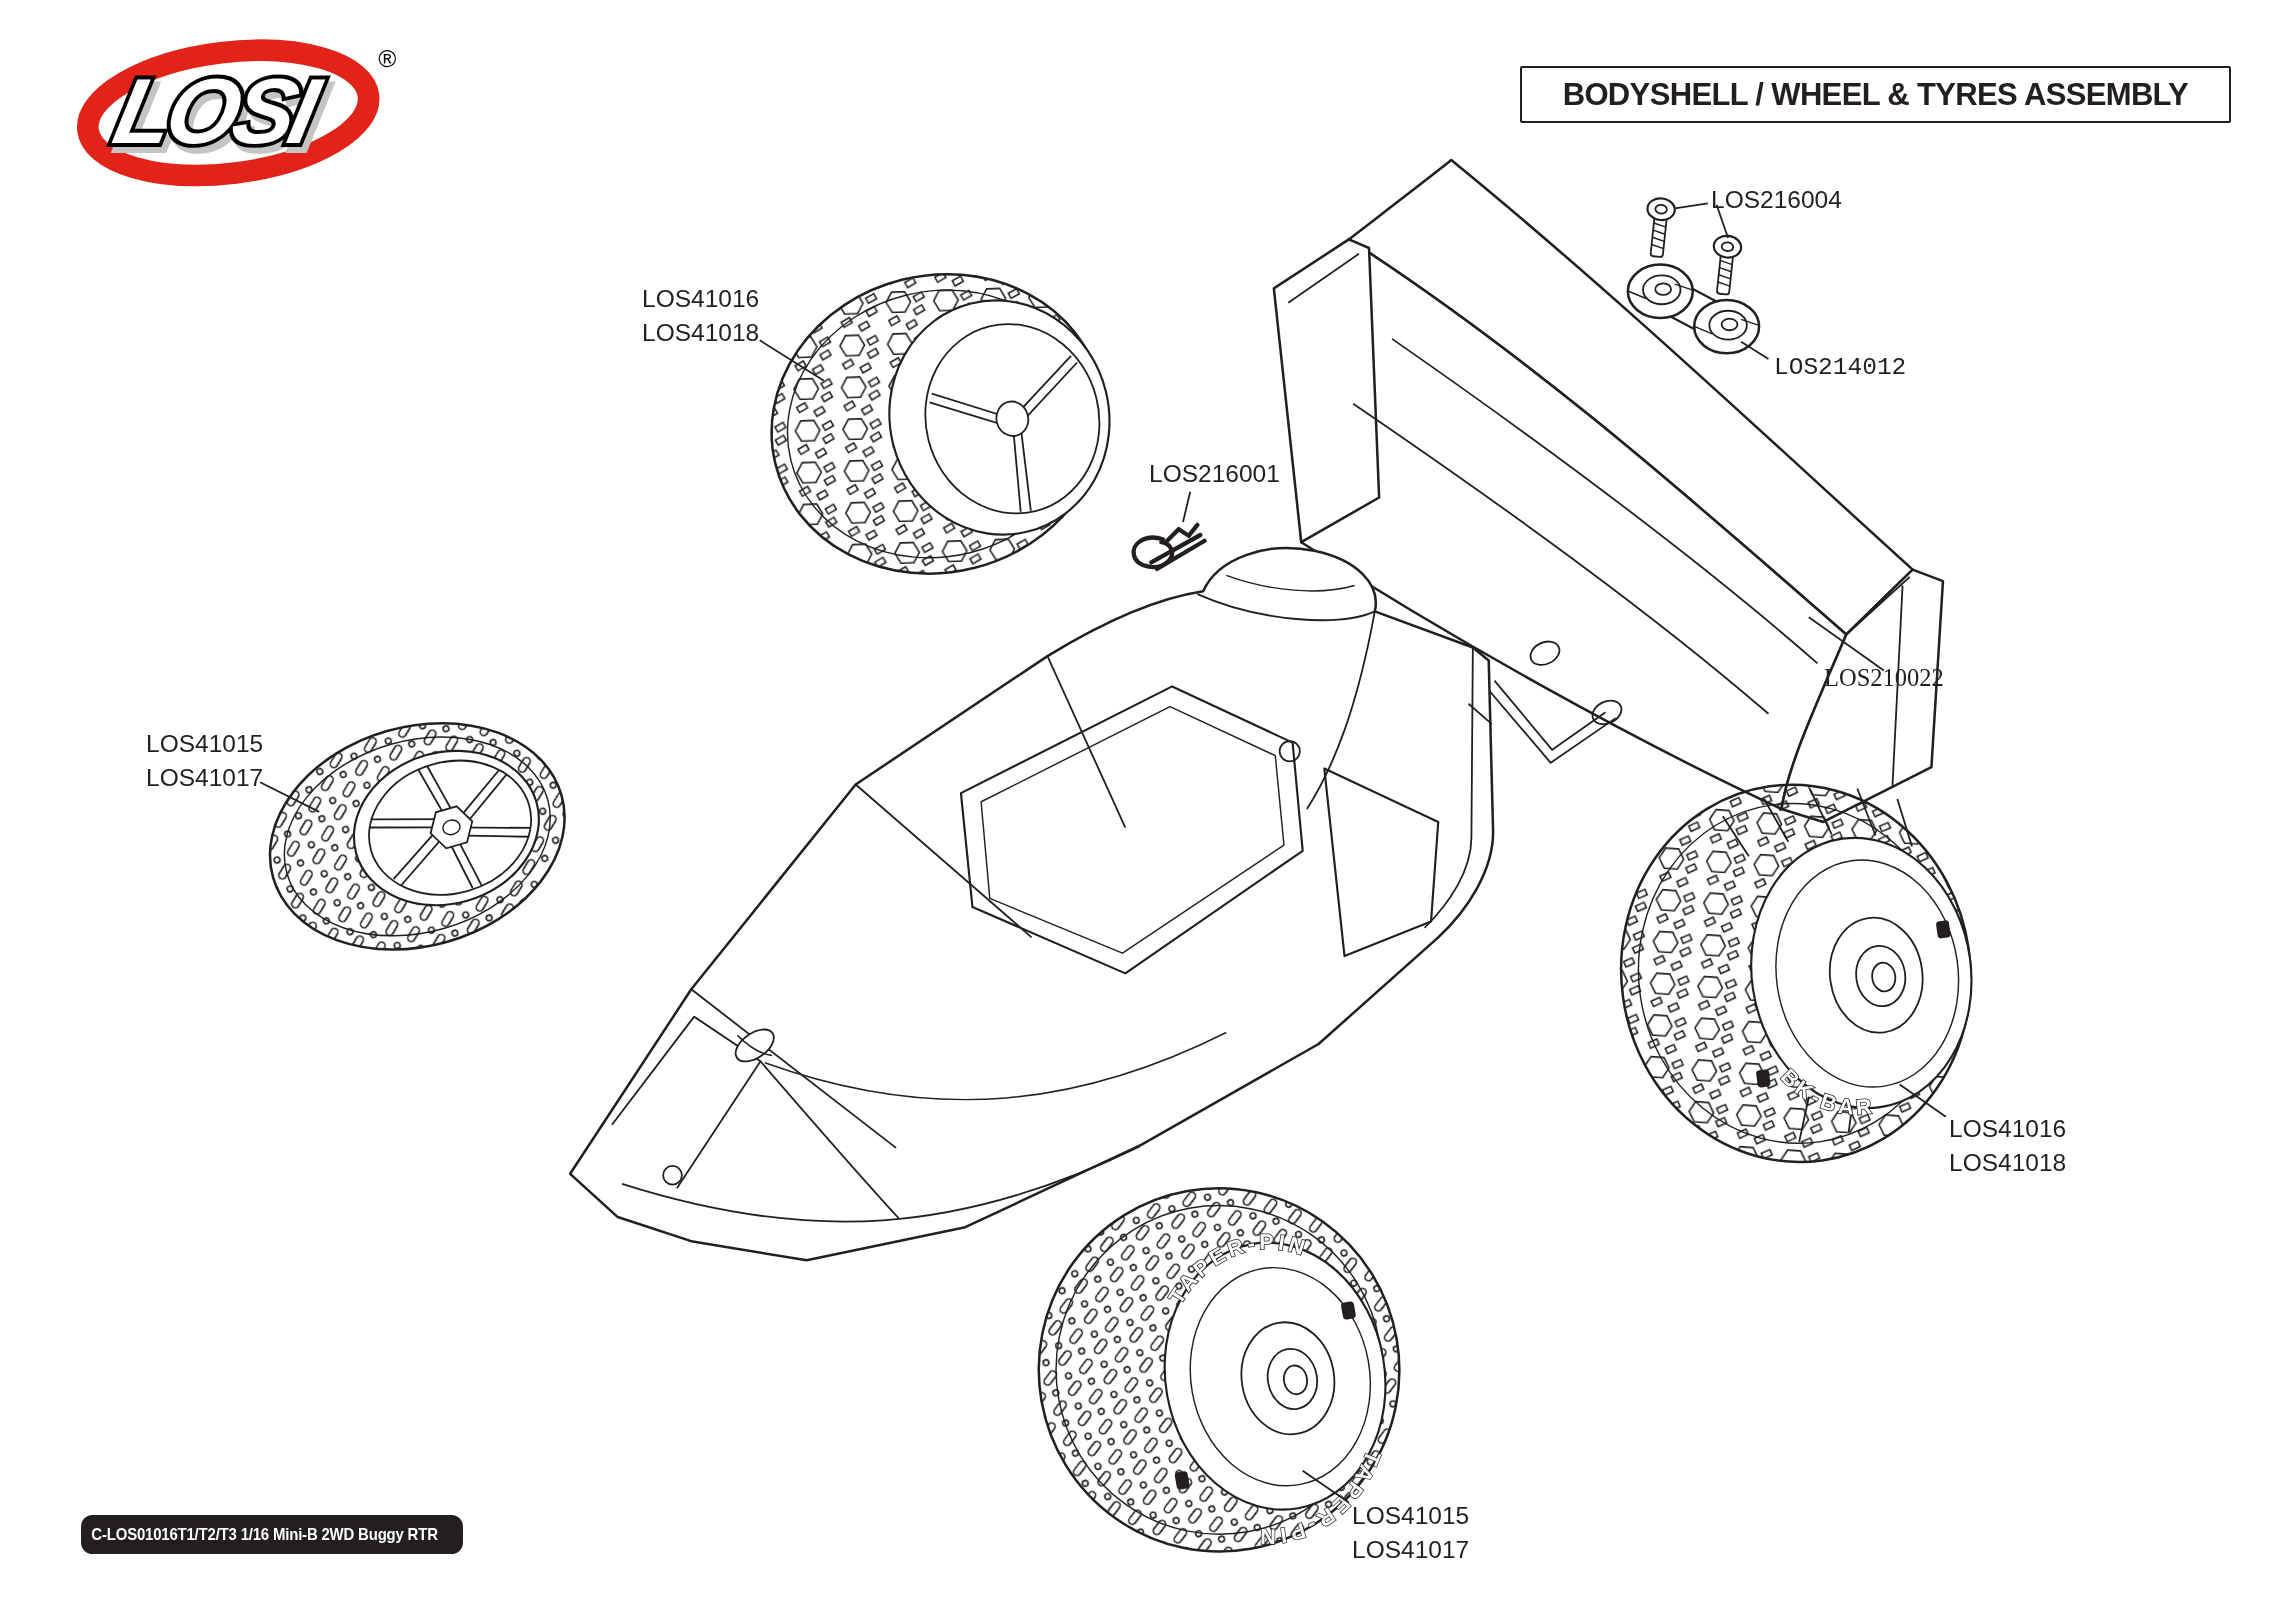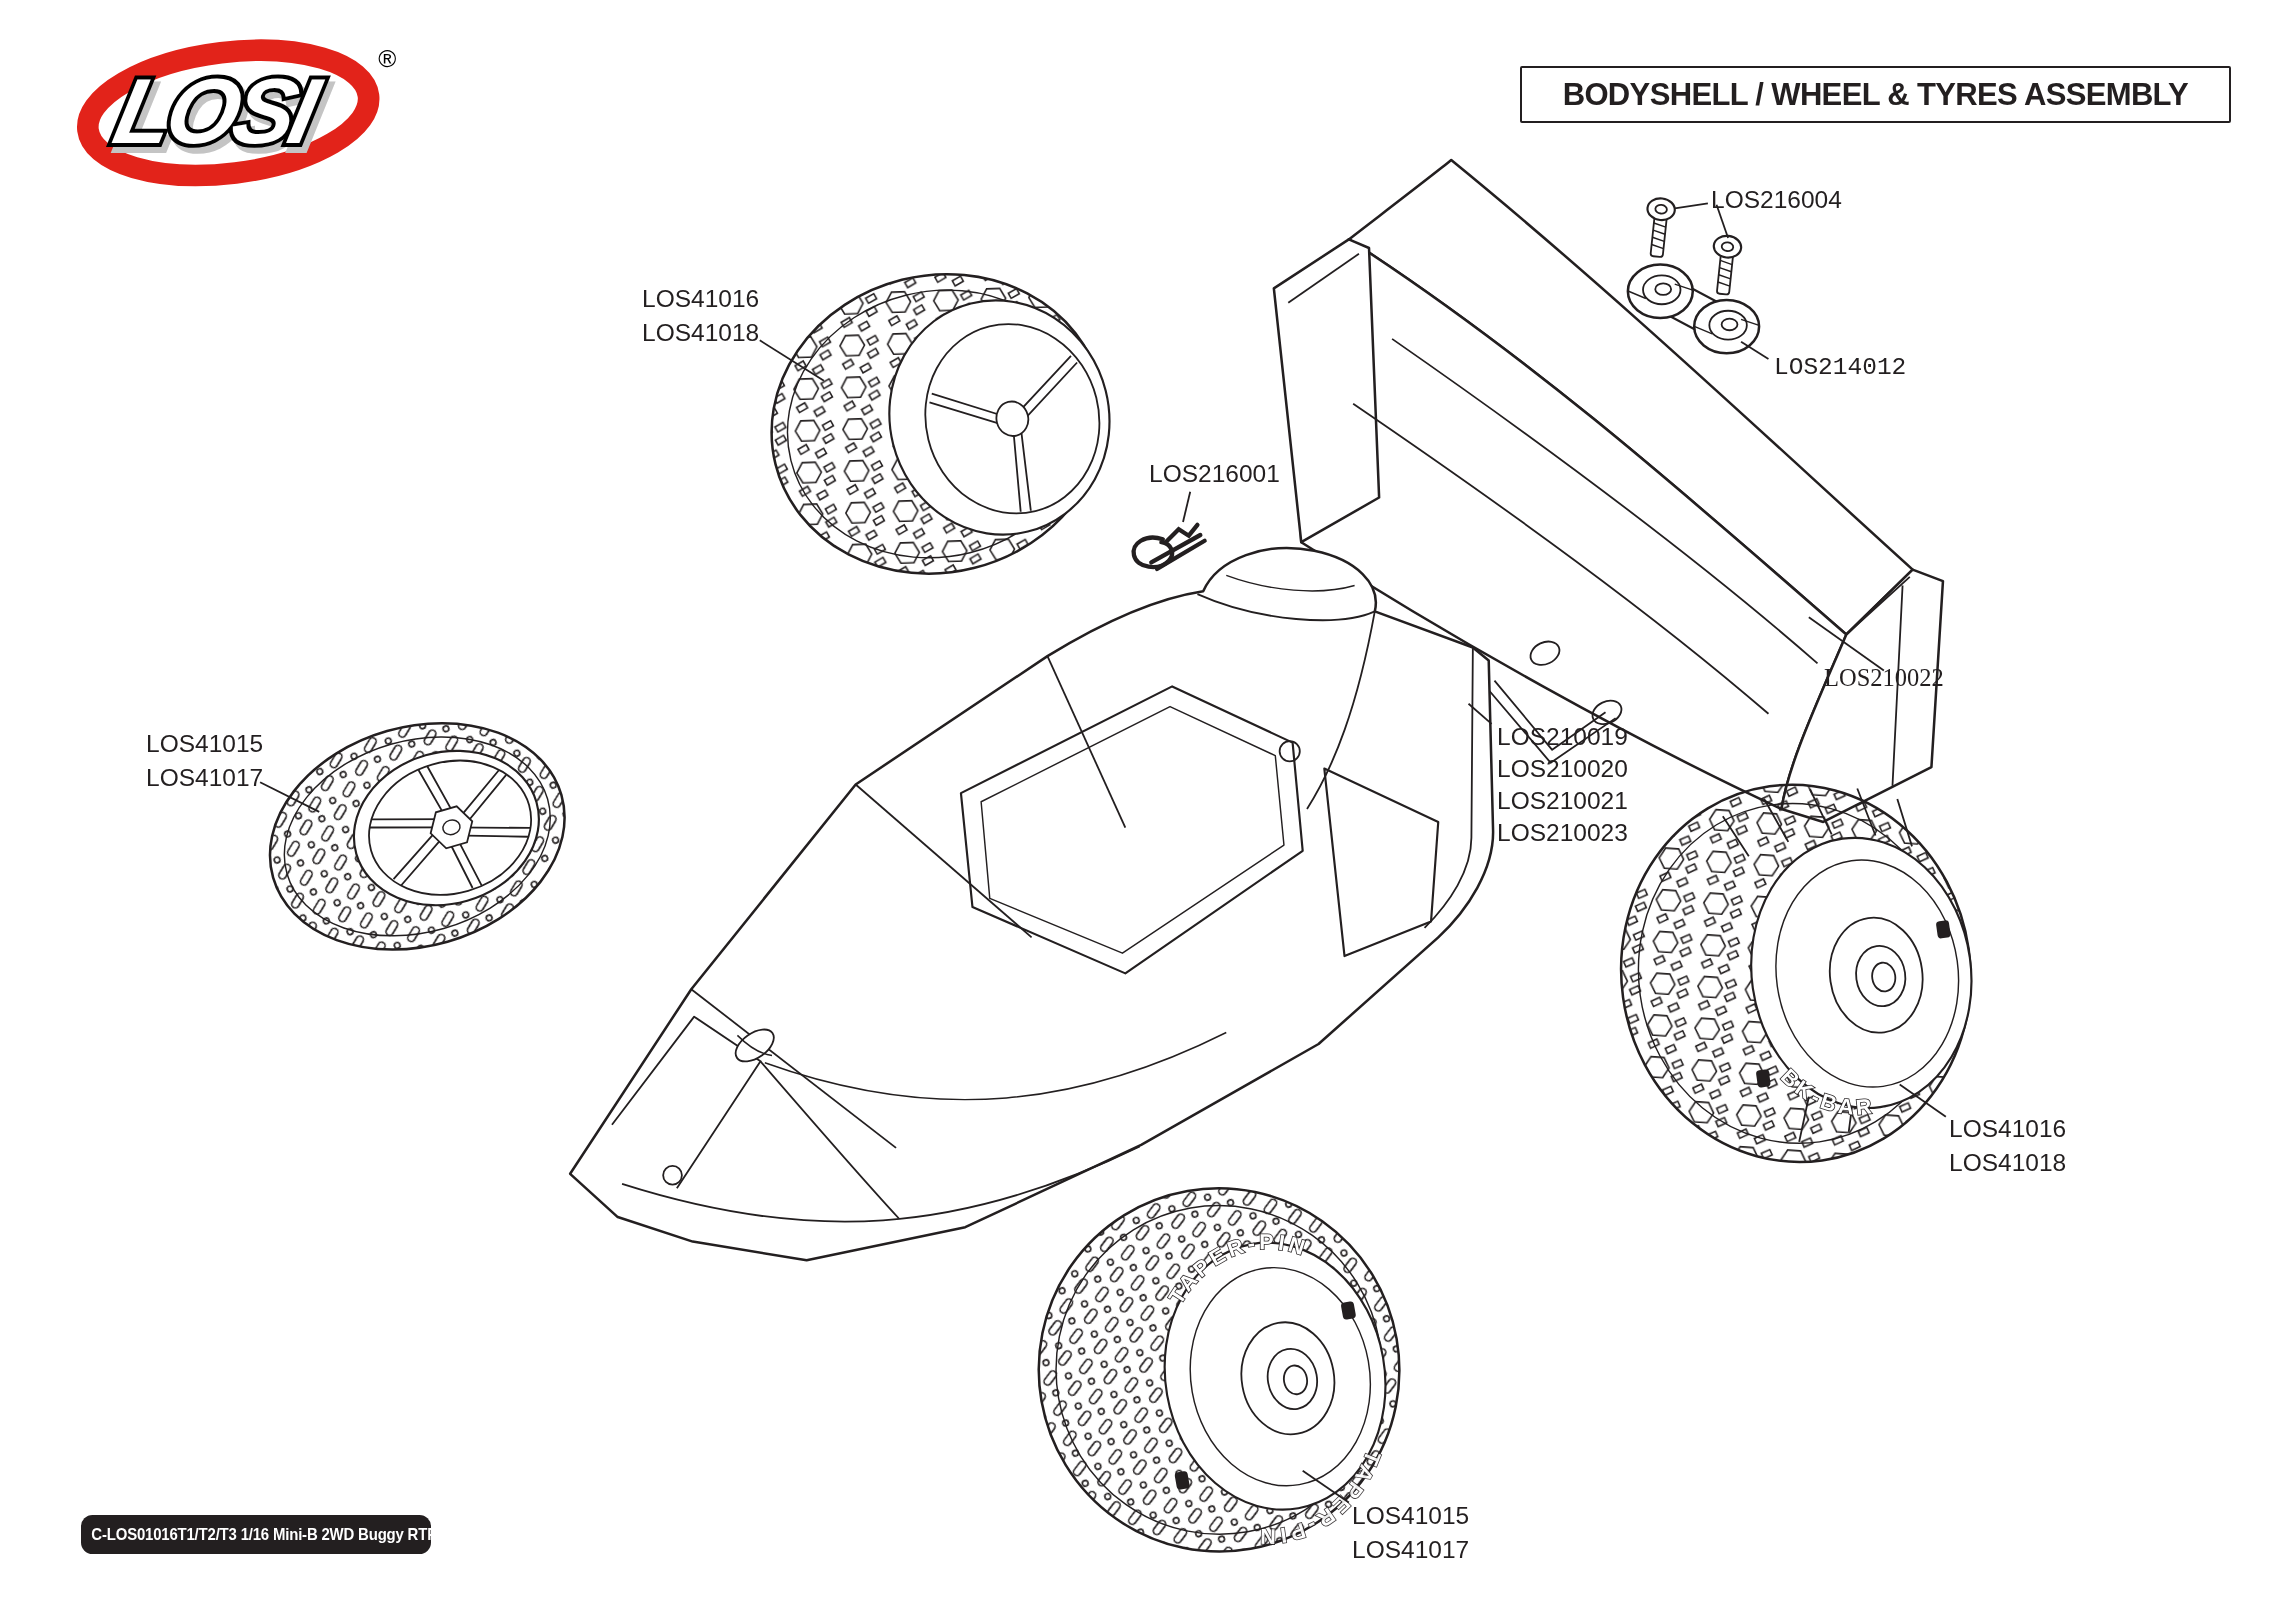--- a/index.html
+++ b/index.html
@@ -6,21 +6,21 @@
   .page{position:relative;width:2273px;height:1623px;background:#ffffff;overflow:hidden;
         font-family:"Liberation Sans",sans-serif;color:#231f20;}
   svg{position:absolute;left:0;top:0;}
   .lineart{stroke:#231f20;fill:#ffffff;}
   .thin{stroke:#231f20;fill:none;}
   .lbl{position:absolute;font-size:24.5px;line-height:34px;color:#231f20;white-space:nowrap;}
   .title-box{position:absolute;left:1520px;top:66px;width:707px;height:53px;
              border:2.5px solid #231f20;border-radius:2px;background:#fff;
              display:flex;align-items:center;justify-content:center;}
   .title-box span{font-weight:700;font-size:32px;letter-spacing:-0.7px;transform:scaleX(.97);white-space:nowrap;}
-  .footer-box{position:absolute;left:81px;top:1515px;width:350px;height:39px;background:#231f20;
+  .footer-box{position:absolute;left:81px;top:1515px;width:382px;height:39px;background:#231f20;
               border-radius:11.5px;display:flex;align-items:center;}
   .footer-box span{color:#fff;font-weight:700;font-size:16.6px;letter-spacing:-0.2px;
                    transform:scaleX(.9);transform-origin:left center;padding-left:11.5px;white-space:nowrap;}
   .logo{position:absolute;left:61px;top:35px;width:346px;height:155px;}
   .logo-text{font-family:"Liberation Sans",sans-serif;font-weight:700;font-style:italic;font-size:128px;
              letter-spacing:-7px;fill:#ffffff;stroke:#000000;stroke-width:11px;paint-order:stroke;}
   .logo-shadow{font-family:"Liberation Sans",sans-serif;font-weight:700;font-style:italic;font-size:128px;
              letter-spacing:-7px;fill:#c4c4c4;stroke:#c4c4c4;stroke-width:11px;paint-order:stroke;}
   .logo-reg{font-family:"Liberation Sans",sans-serif;font-size:34px;fill:#000;}
   .sw{font-family:"Liberation Sans",sans-serif;font-weight:700;font-size:30px;letter-spacing:5px;
@@ -226,26 +226,20 @@
   </div>
 
   <div class="lbl" style="left:1774px;top:351px;font-family:Liberation Mono, monospace;">
     <div>LOS214012</div>
   </div>
 
   <div class="lbl" style="left:1824px;top:661px;font-family:Liberation Serif, serif;">
     <div>LOS210022</div>
   </div>
 
-  <div class="lbl" style="left:1497px;top:721px;line-height:32px;">
-    <div>LOS210019</div>
-    <div>LOS210020</div>
-    <div>LOS210021</div>
-    <div>LOS210023</div>
-  </div>
 
   <div class="lbl" style="left:146px;top:727px;">
     <div>LOS41015</div>
     <div>LOS41017</div>
   </div>
 
   <div class="lbl" style="left:1949px;top:1112px;">
     <div>LOS41016</div>
     <div>LOS41018</div>
   </div>

